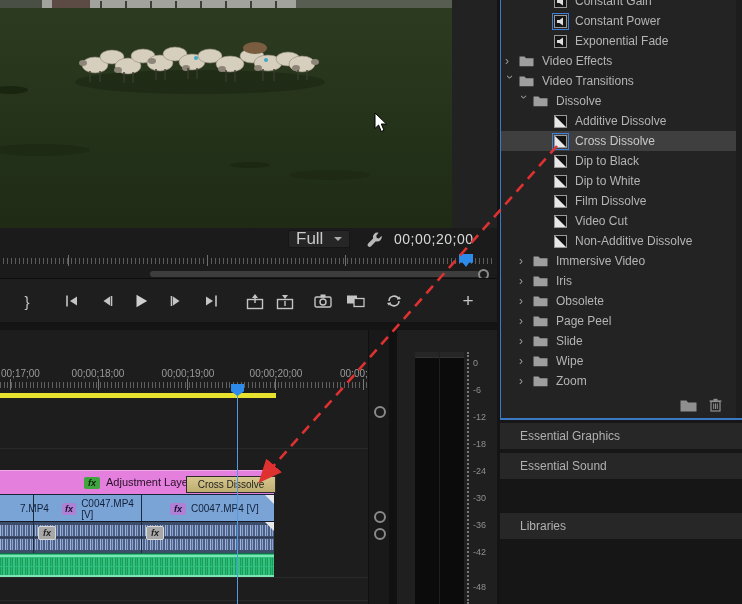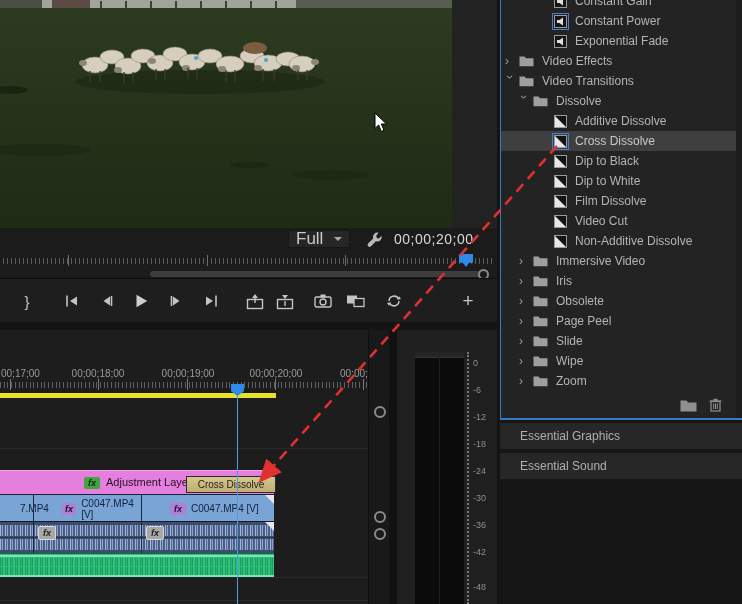--- a/index.html
+++ b/index.html
@@ -578,20 +578,23 @@
     <div class="fxscroll"></div>
   </div>
 
   <div class="abs stack">
     <div class="ptab" style="top:3px">
         <span>Essential Graphics</span>
       </div>
     <div class="ptab" style="top:33px">
         <span>Essential Sound</span>
       </div>
+    <div class="ptab" style="top:93px">
+        <span>Libraries</span>
+      </div>
   </div>
 
   <svg class="overlay" width="742" height="604" viewBox="0 0 742 604">
     <defs>
       <marker id="ah" markerWidth="9" markerHeight="8" refX="7" refY="4" orient="auto">
         <path d="M0,0 L9,4 L0,8 Z" fill="#e03131"></path>
       </marker>
     </defs>
     <line x1="557" y1="146" x2="262" y2="479" stroke="#e03131" stroke-width="2.6" stroke-dasharray="10 7" marker-end="url(#ah)"></line>
   </svg>

